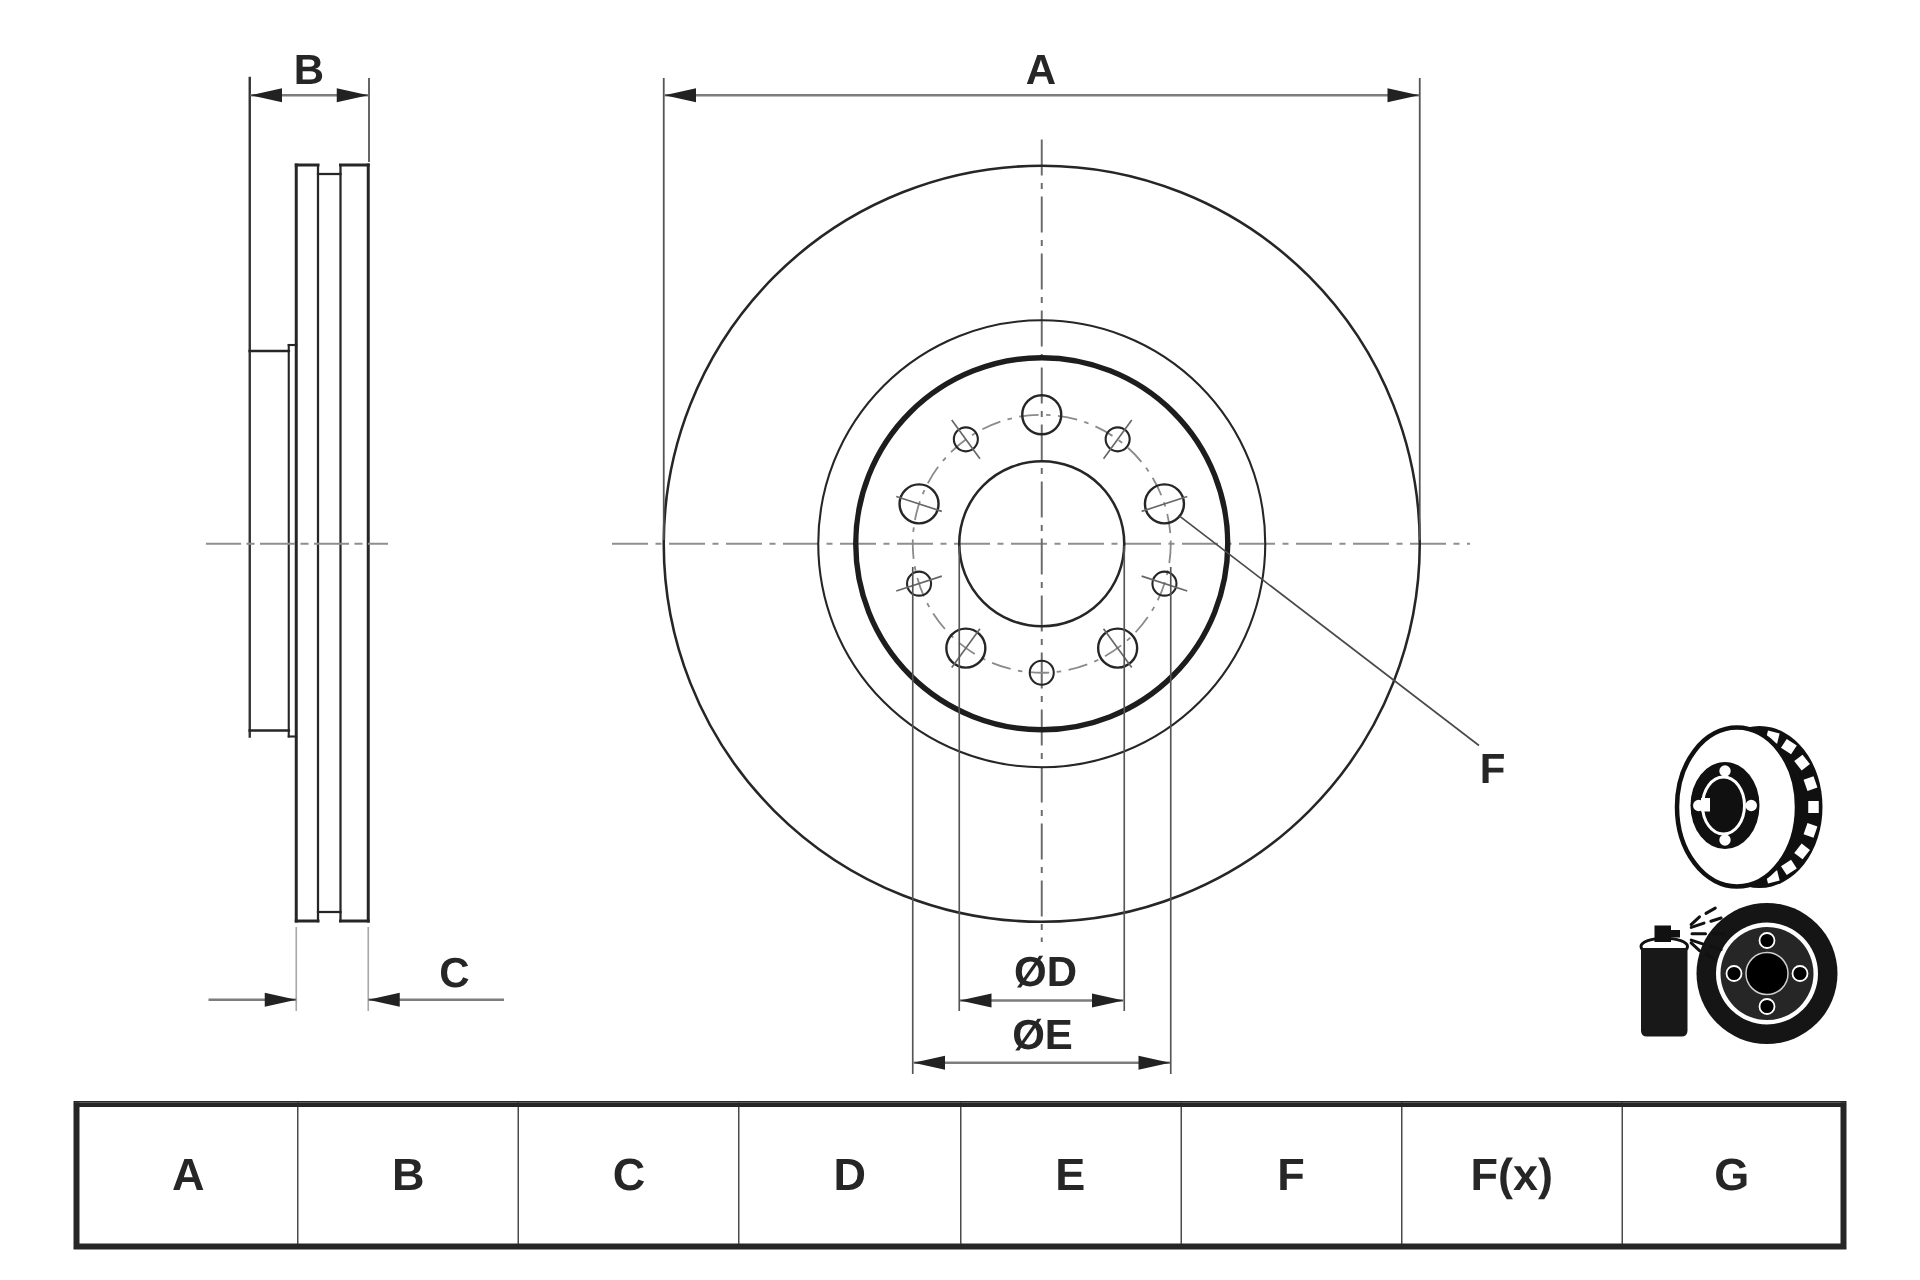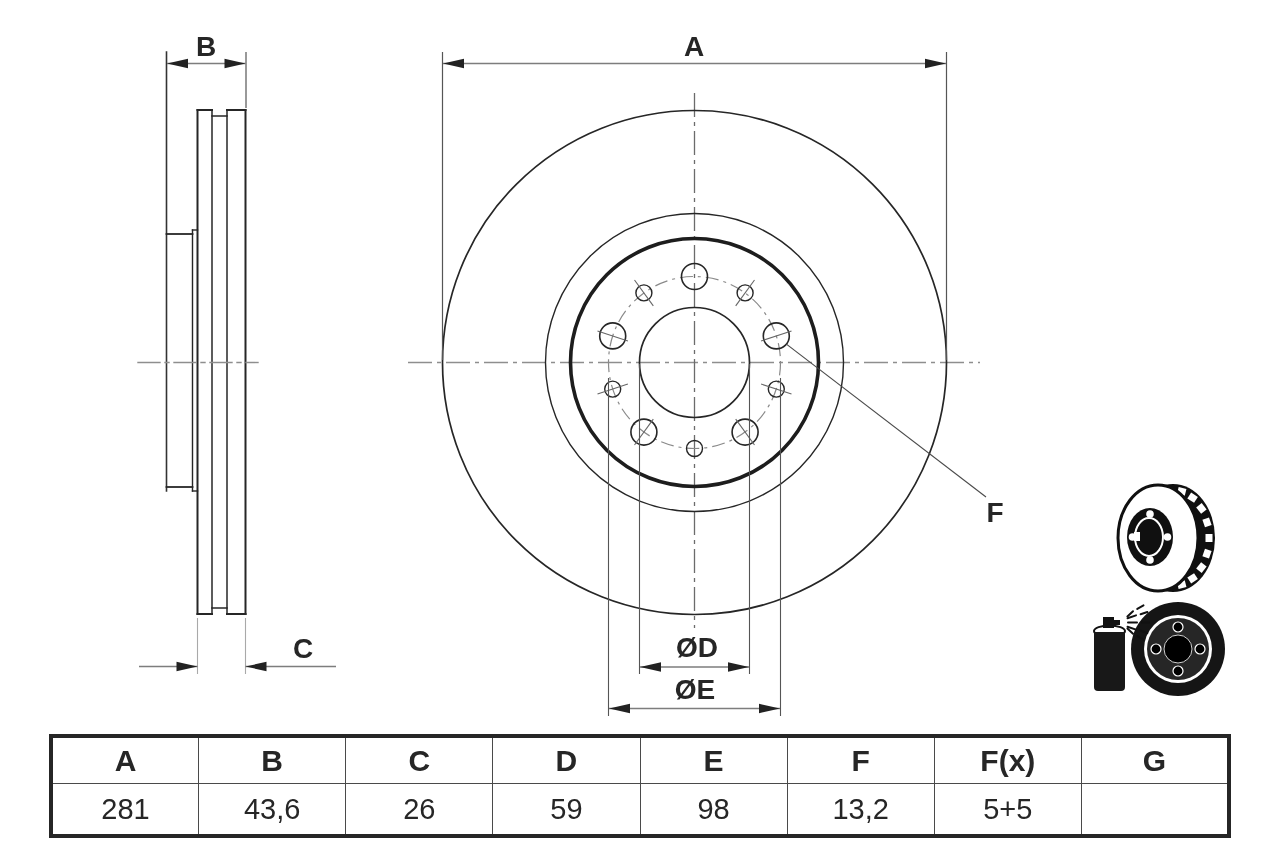--- a/index.html
+++ b/index.html
@@ -201,26 +201,16 @@
       <tr class="hdr">
         <td>A</td>
         <td>B</td>
         <td>C</td>
         <td>D</td>
         <td>E</td>
         <td>F</td>
         <td>F(x)</td>
         <td>G</td>
       </tr>
-      <tr class="val">
-        <td>281</td>
-        <td>43,6</td>
-        <td>26</td>
-        <td>59</td>
-        <td>98</td>
-        <td>13,2</td>
-        <td>5+5</td>
-        <td></td>
-      </tr>
     </tbody>
   </table>
 
 </div>
 
 </body></html>

